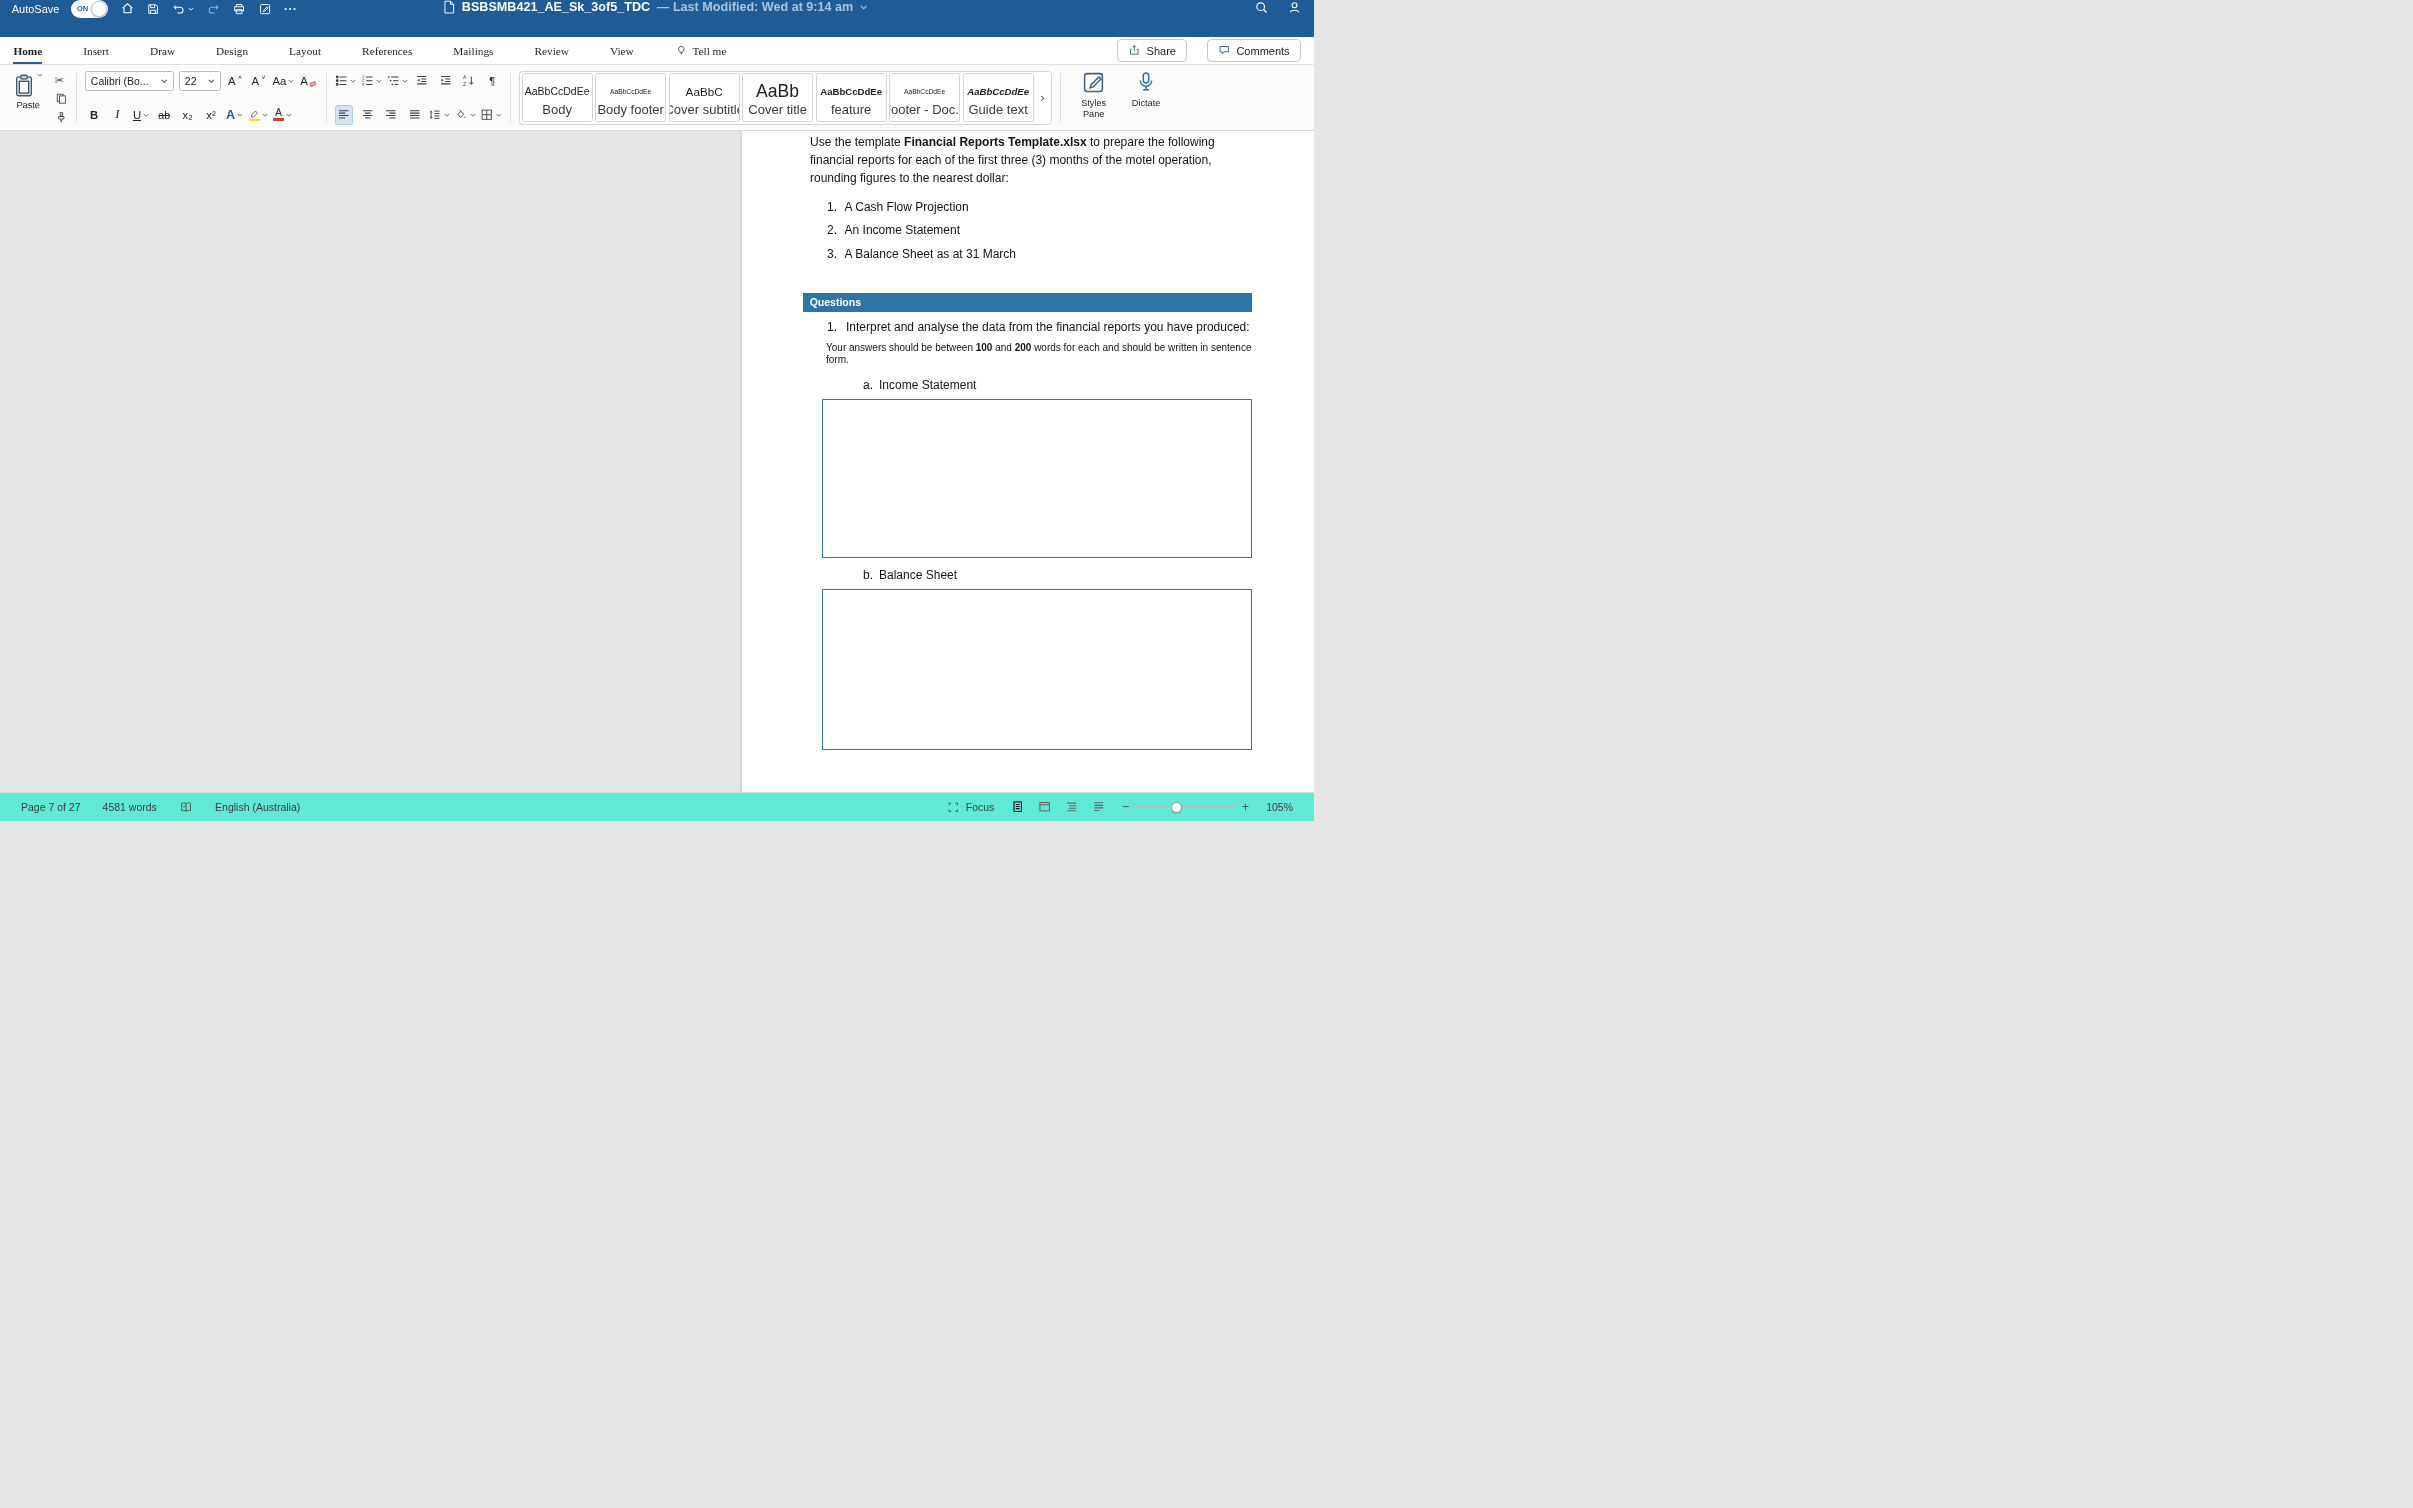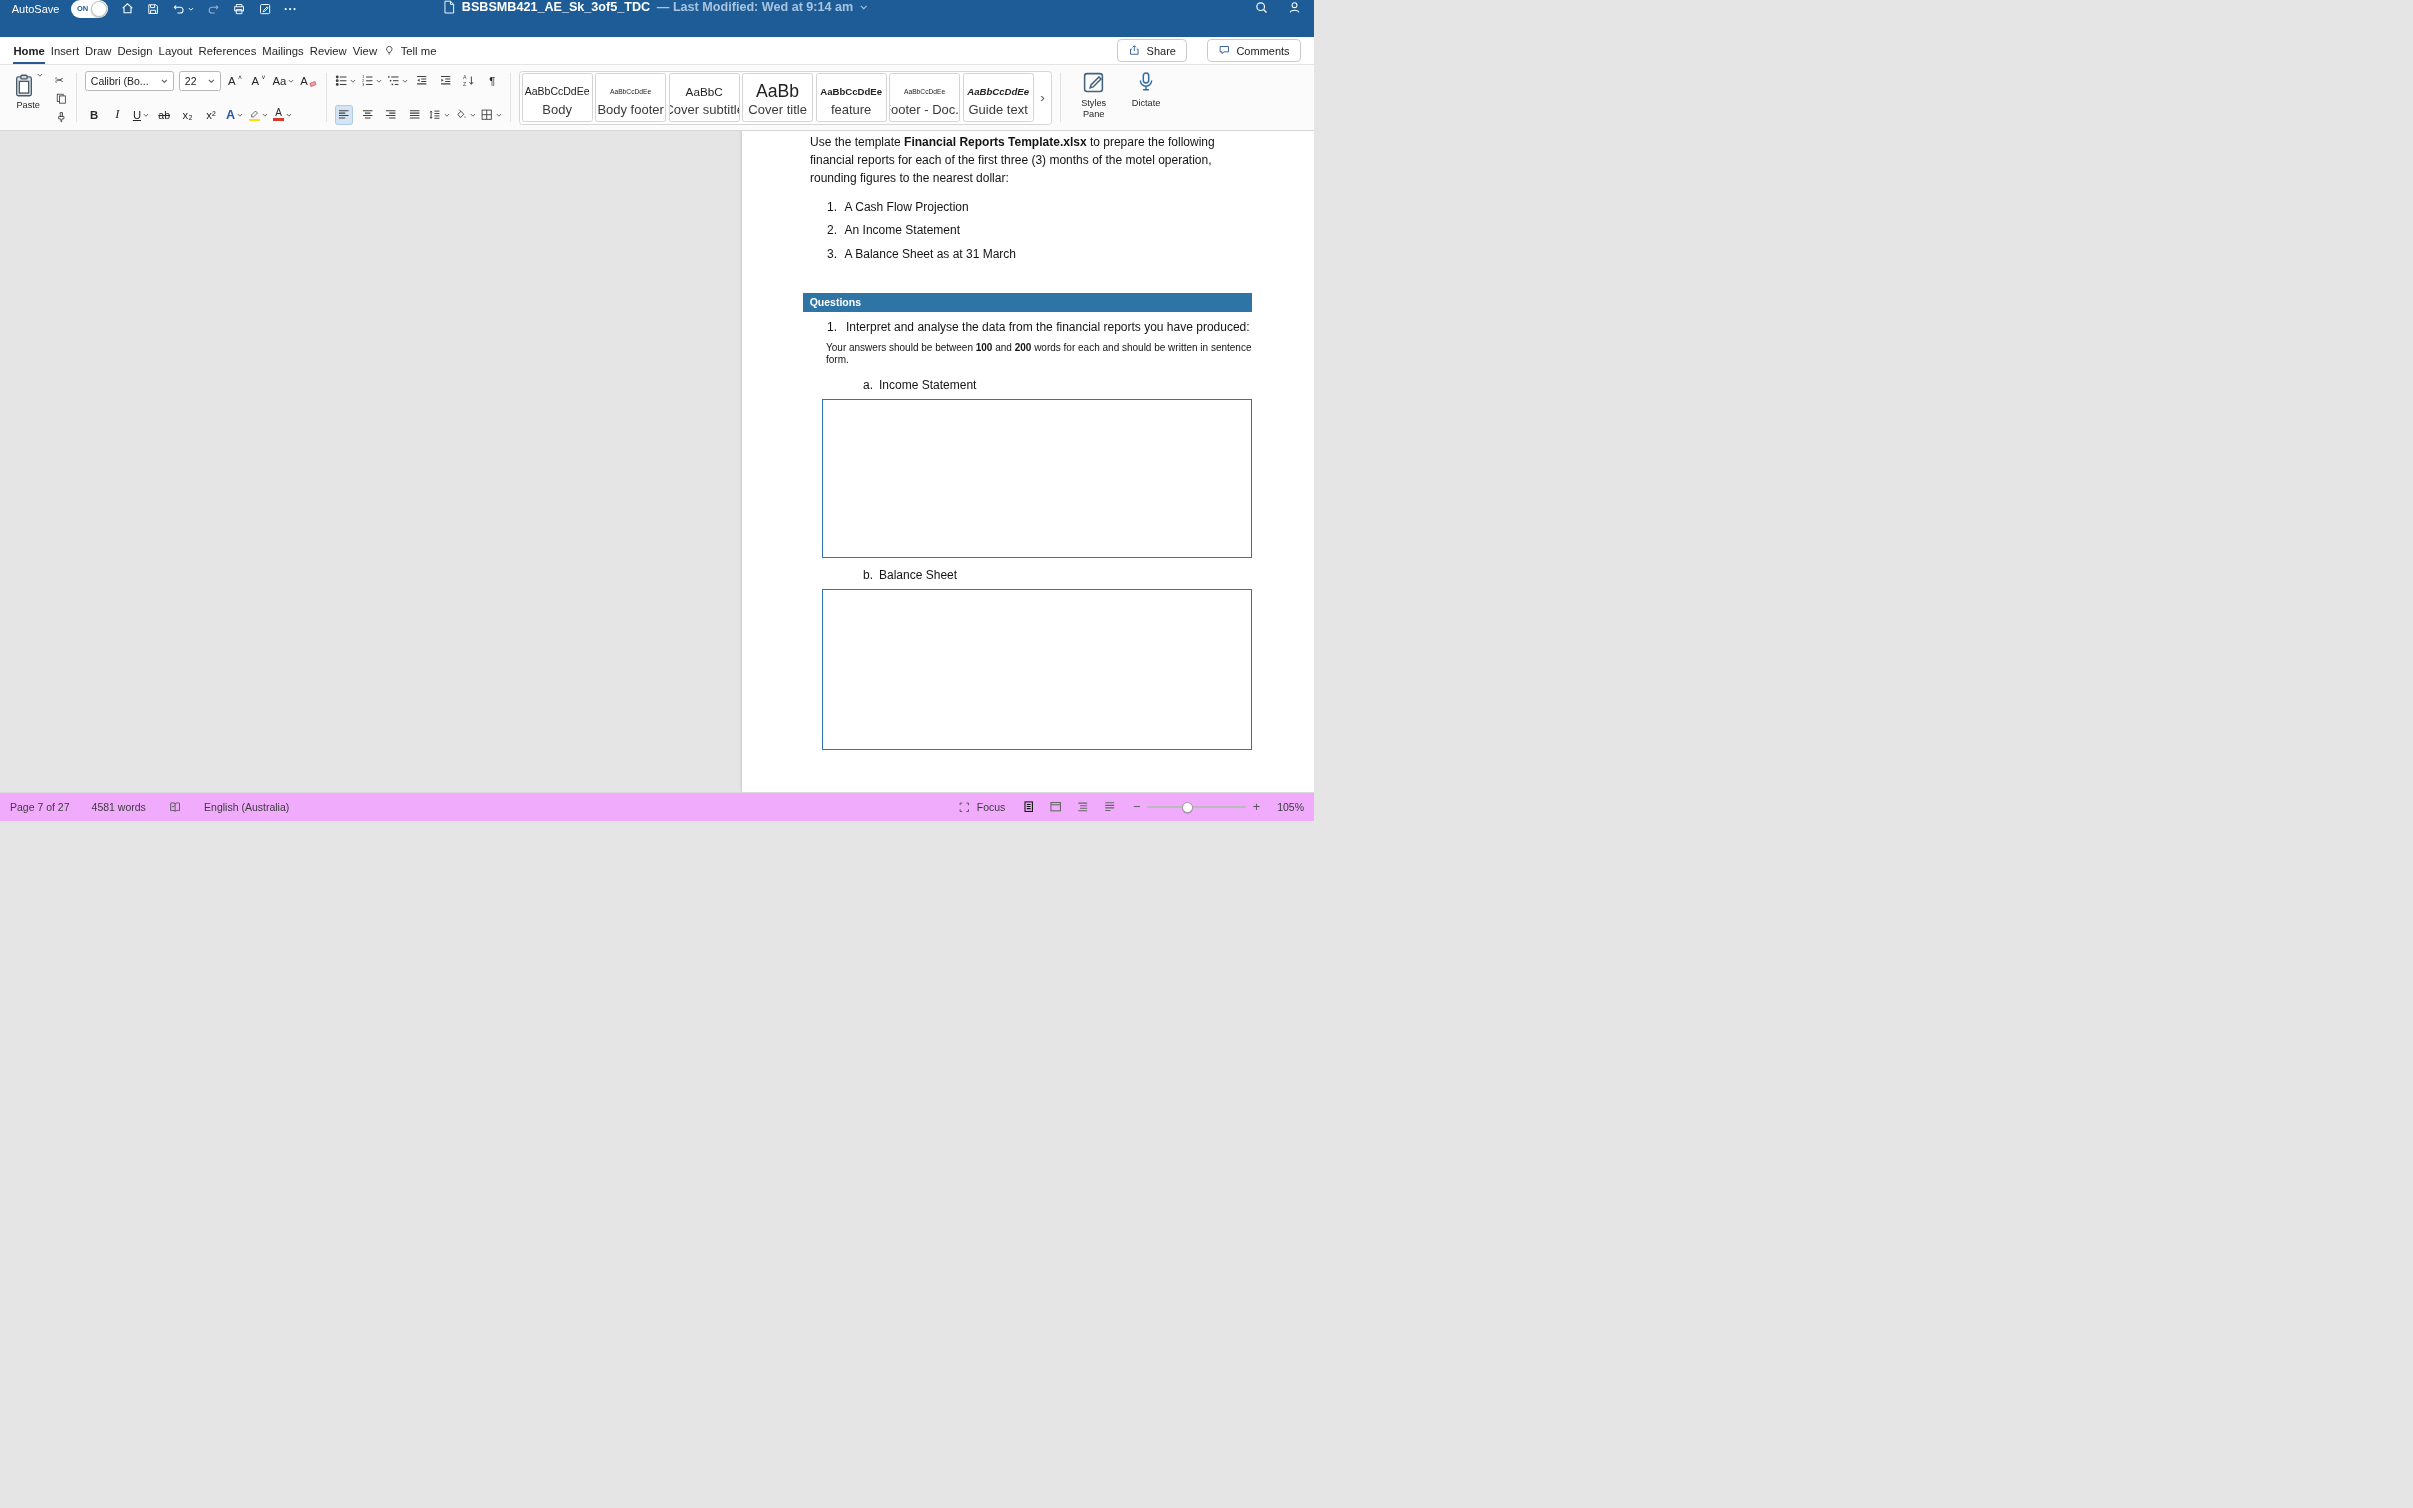--- a/index.html
+++ b/index.html
@@ -18,21 +18,21 @@
   .tb-toggle-knob { position:absolute; right:0.8px; top:0.8px; width:16px; height:16px; border-radius:50%; background:#fff; border:0.8px solid #c2c2c2; box-shadow:0 0.8px 1.7px rgba(0,0,0,.25); }
   .tb-ic { display:flex; align-items:center; gap:1.7px; color:#fff; }
   .tb-ic.dim { color:#93b4d3; }
   .tb-center { position:absolute; left:0; right:4px; margin:auto; width:max-content; display:flex; align-items:center; gap:6.7px; pointer-events:none; }
   .tb-title { font-size:12.6px; font-weight:bold; }
   .tb-modified { font-size:12.6px; font-weight:600; color:#a9c4de; }
   .tb-right { margin-left:auto; display:flex; align-items:center; gap:18.4px; }
 
   
   .tabrow { height:28px; background:#fff; border-bottom:0.8px solid #e3e3e3; display:flex; align-items:center; padding:0 13.4px; flex:0 0 auto; }
-  .tabs { display:flex; align-items:flex-end; gap:6px; height:100%; }
+  .tabs { display:flex; align-items:flex-end; gap:41px; height:100%;font-family:Liberation Serif, serif; }
   .tab { font-size:11.3px; color:#262626; height:100%; display:flex; align-items:center; gap:5px; border-bottom:2.5px solid transparent; padding-top:2.5px; }
   .tab.active { font-weight:bold; border-bottom-color:#2b579a; color:#1b1b1b; }
   .tabrow-right { margin-left:auto; display:flex; align-items:center; gap:20px; }
   .pill-btn { display:flex; align-items:center; gap:5.9px; border:0.8px solid #c9c9c9; border-radius:4.2px; height:22.6px; padding:0 10px; font-size:11px; color:#222; background:#fff; }
 
   
   .ribbon { height:66px; background:#fbfbfb; border-bottom:0.8px solid #d8d8d8; display:flex; align-items:stretch; padding:5px 8.4px 4.2px 8.4px; gap:6.7px; flex:0 0 auto; }
   .rsep { width:0.8px; background:#e2e2e2; margin:3.4px 1.7px; }
   .rgroup { display:flex; flex-direction:column; justify-content:space-between; }
   .rg-clipboard { flex-direction:row; gap:6.7px; align-items:flex-start; }
@@ -88,21 +88,21 @@
   .qnum { width:19px; flex:0 0 auto; }
   .note { margin:5px 62px 0 84px; font-size:10px; line-height:12.6px; }
   .sub { display:flex; margin:10px 62px 0 121px; }
   .subm { width:16px; flex:0 0 auto; }
   .ansbox { margin:4.2px 62px 0 80px; height:159px; border:0.8px solid #2e75b6; }
   .sub-b { margin-top:9.2px; }
   .ansbox2 { margin-top:5px; height:161px; }
   b { font-weight:bold; }
 
   
-  .statusbar { height:29px; background:#f0abfc; border-top:0.8px solid #d9d9d9; display:flex; align-items:center; padding:0 10px; font-size:10.5px; color:#3c3c3c; flex:0 0 auto; }
+  .statusbar { height:29px; background:#5eead4; border-top:0.8px solid #d9d9d9; display:flex; align-items:center; padding:0 21px; font-size:10.5px; color:#3c3c3c; flex:0 0 auto; }
   .sb-left { display:flex; align-items:center; gap:22px; }
   .sb-right { margin-left:auto; display:flex; align-items:center; gap:17px; }
   .sb-btn { display:flex; align-items:center; gap:5.9px; color:#3c3c3c; font-size:10.5px; }
   .viewicons { display:flex; align-items:center; gap:13.4px; color:#666; }
   .viewicons .active { color:#111; }
   .zoomctl { display:flex; align-items:center; gap:6.7px; }
   .zoom-sign { font-size:12.6px; color:#555; }
   .slider { width:99px; height:2.5px; background:#bbb; border-radius:1.7px; position:relative; }
   .knob { position:absolute; left:35px; top:-4.2px; width:11px; height:11px; border-radius:50%; background:#fff; border:0.8px solid #9a9a9a; box-shadow:0 0.8px 0.8px rgba(0,0,0,.2); }
 </style>

